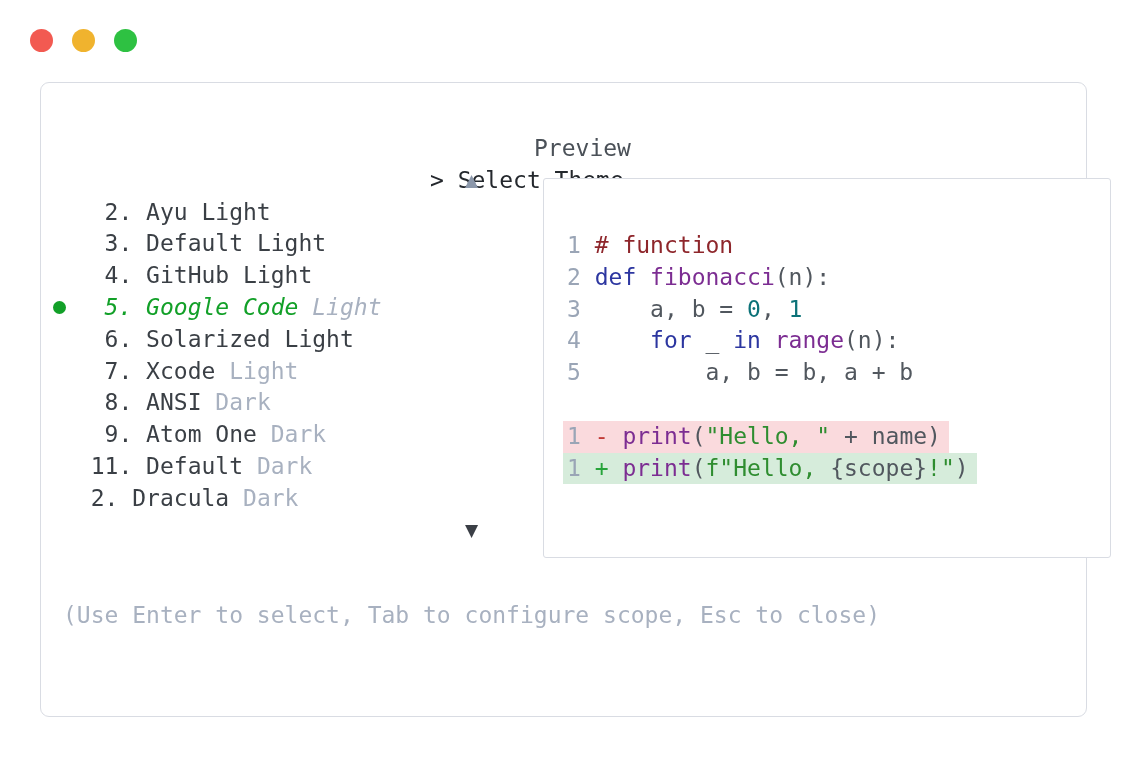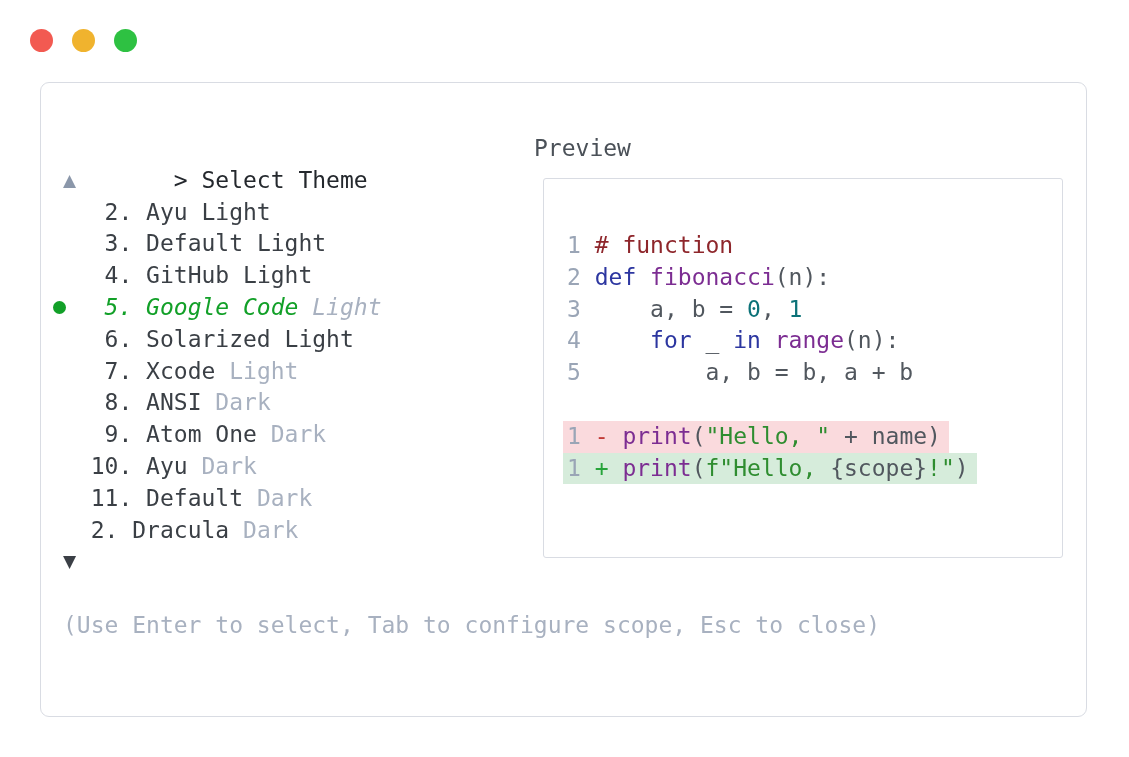--- a/index.html
+++ b/index.html
@@ -11,41 +11,41 @@
   .tl{width:23px;height:23px;border-radius:50%;}
   .tl-red{background:var(--tl_red);}
   .tl-yellow{background:var(--tl_yellow);}
   .tl-green{background:var(--tl_green);}
 
   .panel{
     position:absolute;left:40px;top:82px;width:1047px;height:635px;box-sizing:border-box;
     background:#ffffff;border:1.5px solid var(--panel_border);border-radius:9px;
   }
 
-  .line{height:31.8px;line-height:31.8px;white-space:pre;font-size:23px;}
+  .line{height:31.8px;line-height:31.8px;white-space:pre;font-size:23px;text-align:center;}
 
   .left-col{position:absolute;left:22px;top:50px;}
   .hdr{color:var(--text_header);}
   .hdr-title{margin-left:1ch;}
   .scroll{font-family:"DejaVu Sans","Liberation Sans",sans-serif;font-size:17px;}
   .scroll.up{color:var(--scroll_up);}
   .scroll.down{color:var(--scroll_down);}
 
   .theme-item{position:relative;height:31.8px;line-height:31.8px;white-space:pre;font-size:23px;color:var(--text_dark);}
   .theme-item .variant.muted{color:var(--muted);}
   .theme-item.selected{color:var(--select_green);font-style:italic;}
   .theme-item.selected .variant{color:var(--muted);}
   .bullet{position:absolute;left:-10px;top:9.5px;width:13px;height:13px;border-radius:50%;background:var(--select_green);}
 
-  .hint{color:var(--muted);}
+  .hint{color:var(--muted);margin-top:22px;}
 
   .right-col{position:absolute;left:493px;top:50px;}
   .preview-title{color:var(--text_preview_title);}
   .preview-box{
-    position:absolute;left:9px;top:45px;width:520px;height:380px;box-sizing:border-box;
+    position:absolute;left:9px;top:45px;width:568px;height:380px;box-sizing:border-box;
     background:#ffffff;border:1.5px solid var(--panel_border);border-radius:3px;
   }
   #code{position:absolute;left:23px;top:51px;}
   .code-line{height:31.8px;line-height:31.8px;white-space:pre;font-size:23px;color:var(--pln);}
   .ln{color:var(--line_number);}
   .tk-pln{color:var(--pln);}
   .tk-com{color:var(--com);}
   .tk-kwd{color:var(--kwd);}
   .tk-typ{color:var(--typ);}
   .tk-lit{color:var(--lit);}
@@ -74,21 +74,20 @@
       <div class="line scroll up">▲</div>
       <div id="theme-list">
           <div class="theme-item"><span class="num">   2. </span><span class="name">Ayu </span><span class="variant">Light</span></div>
           <div class="theme-item"><span class="num">   3. </span><span class="name">Default </span><span class="variant">Light</span></div>
           <div class="theme-item"><span class="num">   4. </span><span class="name">GitHub </span><span class="variant">Light</span></div>
           <div class="theme-item selected"><span class="bullet"></span><span class="num">   5. </span><span class="name">Google Code </span><span class="variant muted">Light</span></div>
           <div class="theme-item"><span class="num">   6. </span><span class="name">Solarized </span><span class="variant">Light</span></div>
           <div class="theme-item"><span class="num">   7. </span><span class="name">Xcode </span><span class="variant muted">Light</span></div>
           <div class="theme-item"><span class="num">   8. </span><span class="name">ANSI </span><span class="variant muted">Dark</span></div>
           <div class="theme-item"><span class="num">   9. </span><span class="name">Atom One </span><span class="variant muted">Dark</span></div>
-          <div class="theme-item"><span class="num">  10. </span><span class="name">Ayu </span><span class="variant muted">Dark</span></div>
           <div class="theme-item"><span class="num">  11. </span><span class="name">Default </span><span class="variant muted">Dark</span></div>
           <div class="theme-item"><span class="num">  2. </span><span class="name">Dracula </span><span class="variant muted">Dark</span></div>
         </div>
       <div class="line scroll down">▼</div>
       <div class="line"> </div>
       <div class="line hint">(Use Enter to select, Tab to configure scope, Esc to close)</div>
     </div>
 
     <div class="right-col">
       <div class="line preview-title">Preview</div>

